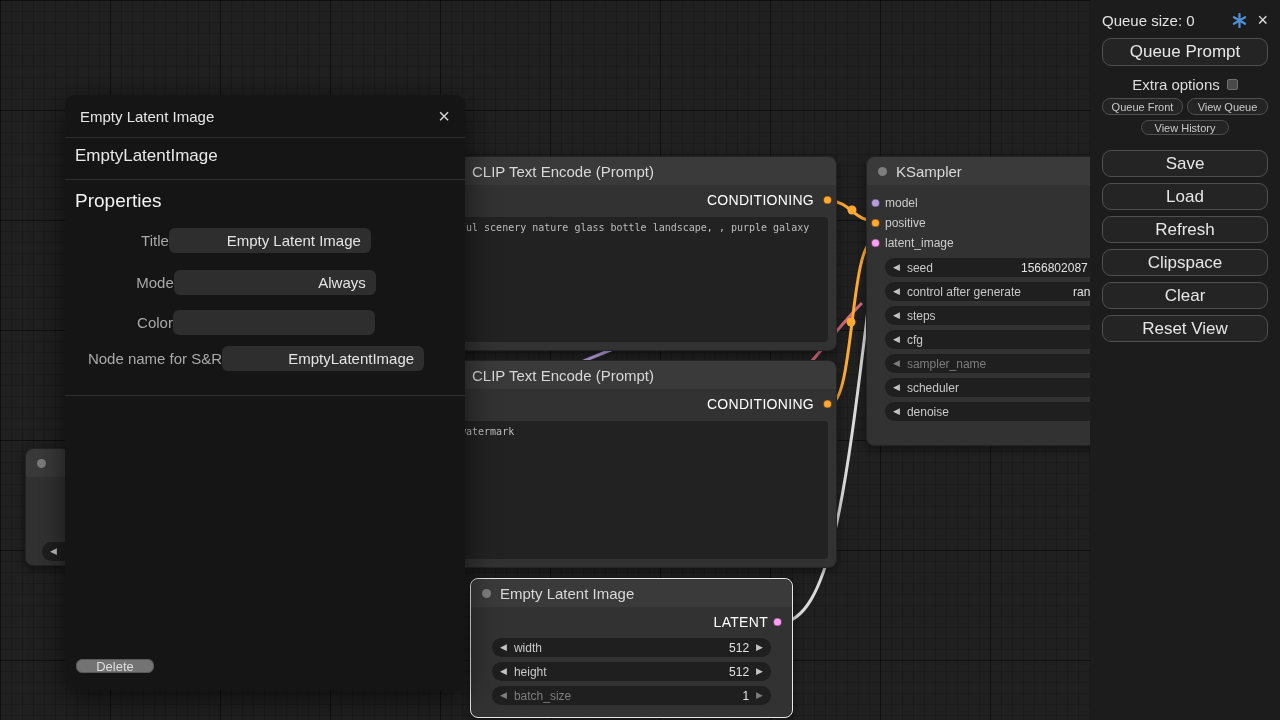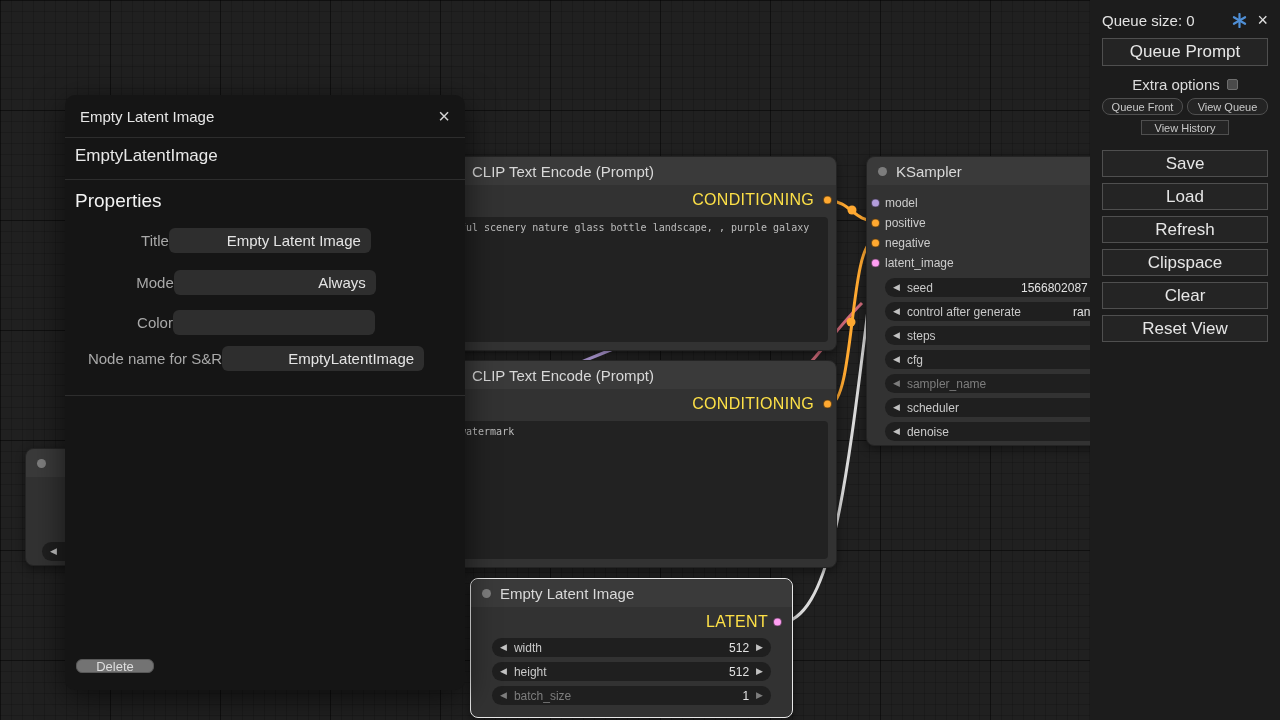--- a/index.html
+++ b/index.html
@@ -13,21 +13,21 @@
       linear-gradient(90deg,rgba(0,0,0,.16) 1px,transparent 1px);
     background-size:110px 110px,110px 110px,11px 11px,11px 11px;}
   .wires{position:absolute;inset:0;z-index:1;pointer-events:none}
   .node{position:absolute;z-index:2;background:#323232;border:1px solid #242424;border-radius:8px;
     box-shadow:0 3px 10px rgba(0,0,0,.45);overflow:hidden}
   .node.selected{border:1px solid #e8e8e8}
   .node-header{height:28px;display:flex;align-items:center;gap:9px;padding:0 11px;background:#3a3a3a;border-radius:8px 8px 0 0}
   .collapse-dot{width:9px;height:9px;border-radius:50%;background:#7d7d7d;flex:none}
   .node-title{font-size:15px;color:#d8d8d8;white-space:nowrap}
   .out-row{position:relative;height:22px;margin-top:4px;display:flex;align-items:center;justify-content:flex-end;padding-right:22px}
-  .out-label{font-size:16px;color:#fde047;letter-spacing:.3px}
+  .out-label{font-size:14px;color:#ffffff;letter-spacing:.3px}
   .port{width:9px;height:9px;border-radius:50%;position:absolute;top:50%;transform:translateY(-50%);border:1px solid rgba(0,0,0,.55)}
   .port.right{right:4px}
   .port.cond{background:#ffa931}
   .port.model{background:#b39ddb}
   .port.latent{background:#ff9ff3}
   .textbox{margin:6px 8px;background:#222;border-radius:4px;font-family:"DejaVu Sans Mono",monospace;
     font-size:10px;line-height:12px;color:#bdbdbd;padding:5px 9px;overflow:hidden}
   .in-rows{margin-top:8px}
   .in-row{position:relative;height:20px;display:flex;align-items:center;padding-left:18px;font-size:12px;color:#cccccc}
   .in-row .port{left:4px}
@@ -56,21 +56,21 @@
   .prop-label{font-size:15px;color:#a9a9a9}
   .prop-input{width:202px;height:25px;background:#2e2e2e;border-radius:6px;font-size:15px;color:#e4e4e4;
     text-align:right;line-height:25px;padding:0 10px;overflow:hidden}
   .delete-btn{position:absolute;left:11px;top:564px;width:78px;height:14px;background:#737373;border:1px solid #585858;
     border-radius:6px;font-size:13px;color:#dedede;display:flex;align-items:center;justify-content:center;cursor:pointer}
   
   .menu{position:absolute;right:0;top:0;width:190px;height:720px;background:#1c1c1c;z-index:20;padding:8px 12px;color:#ddd}
   .menu-top{display:flex;align-items:center;height:24px;gap:10px}
   .queue-size{font-size:15px;color:#e2e2e2;flex:1}
   .menu-close{font-size:18px;color:#e0e0e0;cursor:pointer;line-height:1}
-  .btn{height:28px;background:#242424;border:1px solid #4f4f4f;border-radius:0;color:#e6e6e6;font-size:17px;
+  .btn{height:28px;background:#242424;border:1px solid #4f4f4f;border-radius:9px;color:#e6e6e6;font-size:17px;
     display:flex;align-items:center;justify-content:center;cursor:pointer}
   .btn.primary{margin-top:6px}
   .extra-row{display:flex;align-items:center;justify-content:center;gap:7px;height:20px;font-size:15px;margin-top:8px;color:#dcdcdc}
   .checkbox{width:11px;height:11px;background:#4a4a4a;border:1px solid #6e6e6e;border-radius:2px;cursor:pointer}
   .small-row{display:flex;gap:4px;margin-top:4px}
   .btn.small{height:17px;font-size:11px;border-radius:8px;color:#c9c9c9;flex:1}
   .btn.history{height:15px;width:88px;margin:5px auto 8px;font-size:11px;color:#c9c9c9}
   .menu-stack{margin-top:15px}
   .menu-stack .btn{height:27px;margin-bottom:6px}
   .settings-icon{display:inline-flex;cursor:pointer}
@@ -172,24 +172,20 @@
     <div class="in-rows">
       <div class="in-row">
         <span class="port model"></span>
         <span>model</span>
       </div>
       <div class="in-row">
         <span class="port cond"></span>
         <span>positive</span>
       </div>
       <div class="in-row">
-        <span class="port cond"></span>
-        <span>negative</span>
-      </div>
-      <div class="in-row">
         <span class="port latent"></span>
         <span>latent_image</span>
       </div>
     </div>
     <div class="ks-pills">
       <div class="pill">
         <span class="arrow">◀</span>
         <span>seed</span>
         <span class="kval" style="left:136px">1566802087</span>
       </div>

